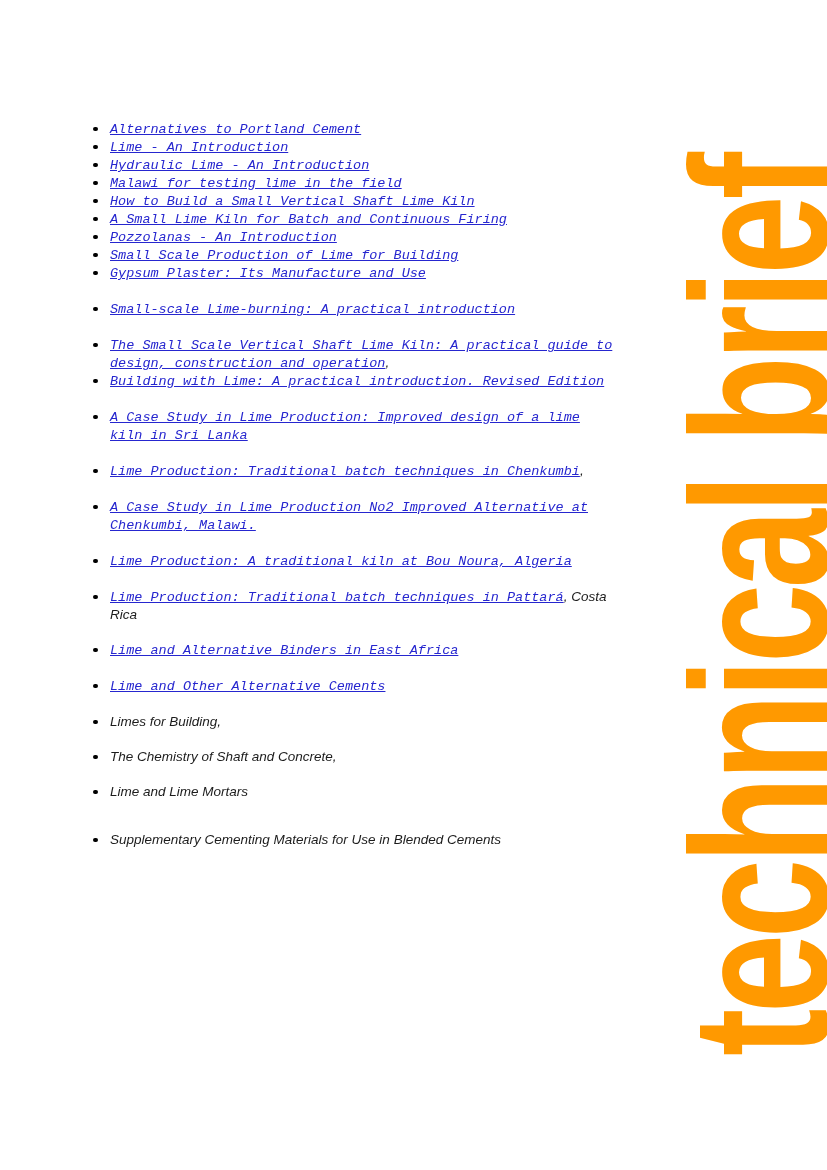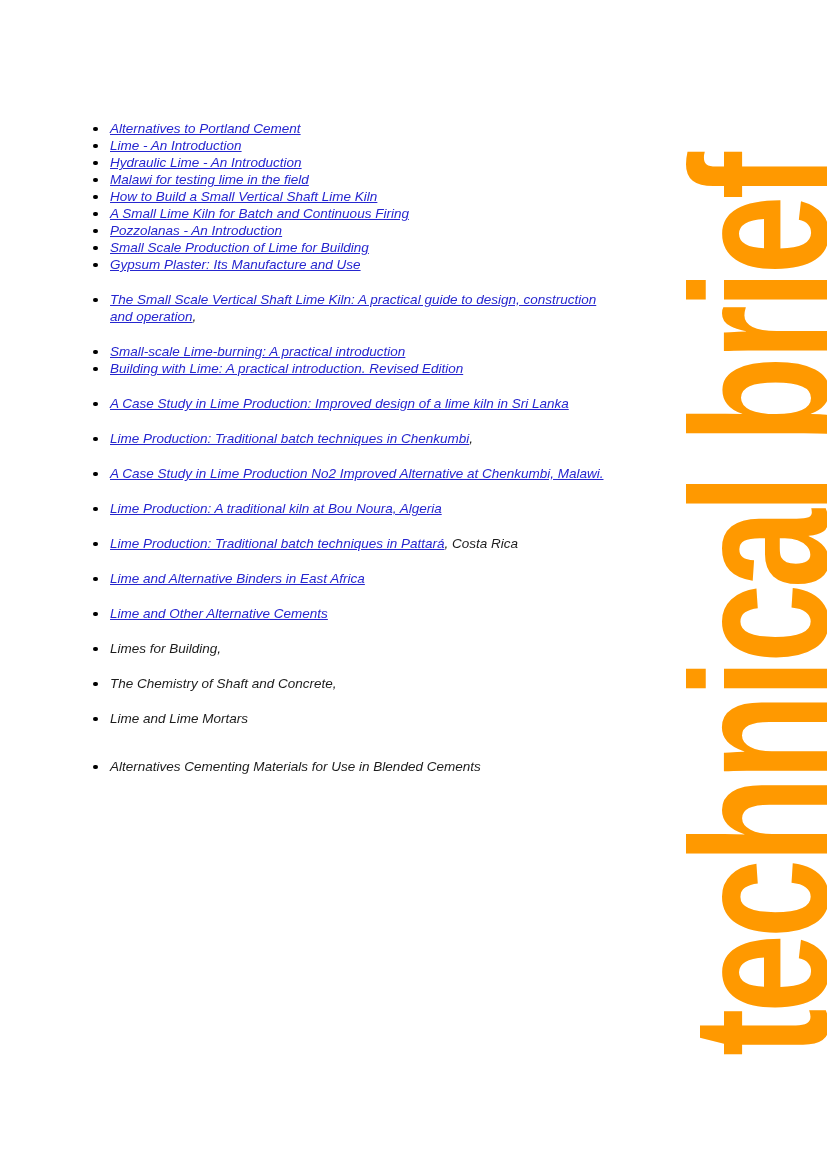--- a/index.html
+++ b/index.html
@@ -43,20 +43,21 @@
     top: 6.5px;
     width: 4.5px;
     height: 4.5px;
     border-radius: 50%;
     background: #000000;
   }
   a.link {
     color: var(--link-color, #2626cf);
     text-decoration: underline;
     cursor: pointer;
+    font-family: Liberation Mono, monospace;
   }
   span.plain {
     color: #1c1c1c;
     text-decoration: none;
   }
   
   .banner {
     position: absolute;
     left: 684px;
     top: 1056px;
@@ -108,25 +109,25 @@
       <li class="list-item">
     <span class="bullet"></span>
     <span class="item-text"><a class="link">Small Scale Production of Lime for Building</a></span>
   </li>
       <li class="list-item">
     <span class="bullet"></span>
     <span class="item-text"><a class="link">Gypsum Plaster: Its Manufacture and Use</a></span>
   </li>
       <li class="list-item gap-s">
     <span class="bullet"></span>
-    <span class="item-text"><a class="link">The Small Scale Vertical Shaft Lime Kiln: A practical guide to design, construction and operation</a><span class="plain">,</span></span>
+    <span class="item-text"><a class="link">Small-scale Lime-burning: A practical introduction</a></span>
   </li>
       <li class="list-item gap-s">
     <span class="bullet"></span>
-    <span class="item-text"><a class="link">Small-scale Lime-burning: A practical introduction</a></span>
+    <span class="item-text"><a class="link">The Small Scale Vertical Shaft Lime Kiln: A practical guide to design, construction and operation</a><span class="plain">,</span></span>
   </li>
       <li class="list-item">
     <span class="bullet"></span>
     <span class="item-text"><a class="link">Building with Lime: A practical introduction. Revised Edition</a></span>
   </li>
       <li class="list-item gap-s">
     <span class="bullet"></span>
     <span class="item-text"><a class="link">A Case Study in Lime Production: Improved design of a lime kiln in Sri Lanka</a></span>
   </li>
       <li class="list-item gap-s">
@@ -160,17 +161,17 @@
       <li class="list-item gap-s">
     <span class="bullet"></span>
     <span class="item-text"><span class="plain">The Chemistry of Shaft and Concrete,</span></span>
   </li>
       <li class="list-item gap-s">
     <span class="bullet"></span>
     <span class="item-text"><span class="plain">Lime and Lime Mortars</span></span>
   </li>
       <li class="list-item gap-l">
     <span class="bullet"></span>
-    <span class="item-text"><span class="plain">Alternatives Cementing Materials for Use in Blended Cements</span></span>
+    <span class="item-text"><span class="plain">Supplementary Cementing Materials for Use in Blended Cements</span></span>
   </li>
     </ul>
   <div class="banner">technical brief</div>
 </div>
 
 </body></html>

